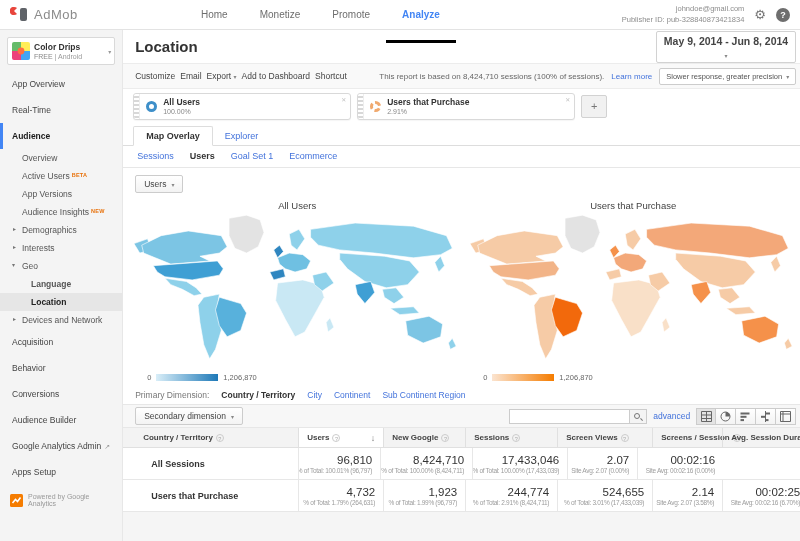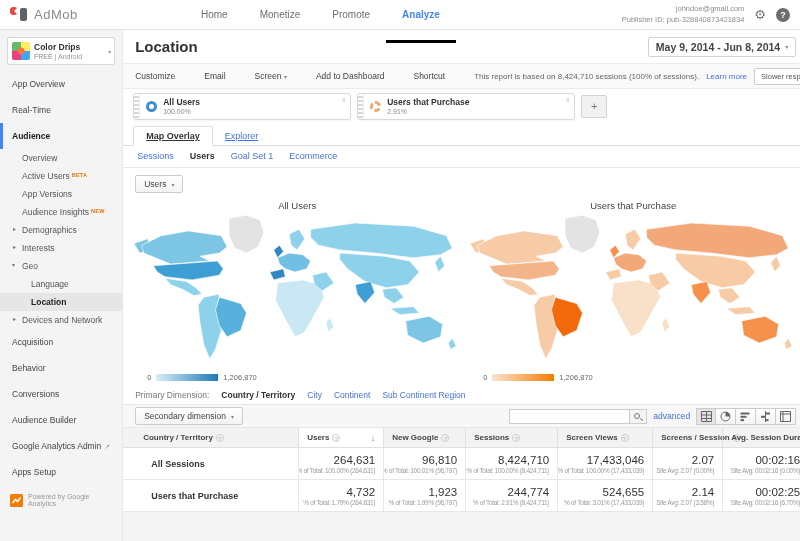--- a/index.html
+++ b/index.html
@@ -41,45 +41,45 @@
   .appsub { font-size:7px; color:#999; font-weight:normal; }
   .appsub .free { color:#888; }
   .appcaret { position:absolute; right:3px; top:50%; transform:translateY(-50%);
     font-size:6px; color:#999; }
   .snav { flex:1; }
   .si { font-size:8.5px; color:#555; cursor:pointer; position:relative; white-space:nowrap; }
   .s0 { padding:8px 12px; color:#444; }
   .s0.sec-active { font-weight:bold; color:#1a1a1a; border-left:3px solid #4285f4;
     padding-left:9px; }
   .s1 { padding:4px 12px 4px 22px; }
-  .s2 { padding:4px 12px 4px 31px; }
+  .s2 { padding:4px 12px 4px 31px;font-weight:bold; }
   .si.selected { background:#e6e6e6; font-weight:bold; color:#222; }
   .tri { position:absolute; left:13px; top:4px; font-size:6px; color:#777; }
   .tri.down { left:12px; }
   .badge { font-size:5.5px; font-weight:bold; color:#e8710a; margin-left:2px;
     vertical-align:2px; letter-spacing:.2px; }
   .ext { font-size:7px; color:#999; margin-left:3px; }
   .sfoot { display:flex; align-items:center; gap:5px; padding:8px 10px 42px 10px; }
   .ga-ico { width:13px; height:13px; flex:none; }
   .sfoot-label { font-size:7px; color:#999; }
 
   
   .main { width:685px; display:flex; flex-direction:column; background:#fff; }
 
   .titlebar { height:33px; display:flex; align-items:center; padding:0 12px; }
   .page-title { font-size:15px; font-weight:bold; color:#333; }
   .datebox { margin-left:auto; border:1px solid #d2d2d2; background:#fff;
     font-size:10.5px; font-weight:bold; color:#444; padding:3px 7px; cursor:pointer;
-    border-radius:2px; display:flex; align-items:center; gap:5px; }
+    border-radius:2px; display:flex; align-items:center; gap:5px;flex-direction:column; }
   .caret { font-size:6px; color:#888; }
 
   .toolbar { height:26px; background:#f9f9f9; border-top:1px solid #ececec;
     border-bottom:1px solid #ececec; display:flex; align-items:center;
     padding:0 12px; white-space:nowrap; }
-  .tool { font-size:8.5px; color:#444; margin-right:29px; cursor:pointer; }
+  .tool { font-size:8.5px; color:#444; margin-right:5px; cursor:pointer; }
   .tb-right { margin-left:auto; display:flex; align-items:center; gap:7px; }
   .report-info { font-size:8px; color:#666; }
   .learn { font-size:8px; color:#4272db; cursor:pointer; }
   .precision { border:1px solid #ccc; background:#fff; border-radius:2px;
     font-size:7.5px; color:#555; padding:3px 6px; display:flex; align-items:center;
     gap:4px; cursor:pointer; }
 
   .segments { height:34px; display:flex; align-items:center; padding:0 10px; gap:6px; }
   .segcard { width:218px; height:27px; border:1px solid #d9d9d9; border-radius:3px;
     background:#fff; display:flex; align-items:center; position:relative;
@@ -93,21 +93,21 @@
   .seg-name { font-size:8.5px; font-weight:bold; color:#333; line-height:1.3; }
   .seg-pct { font-size:7px; color:#888; font-weight:normal; }
   .seg-close { position:absolute; top:2px; right:4px; font-size:6px; color:#c2c2c2;
     cursor:pointer; }
   .addseg { width:26px; height:23px; border:1px solid #d2d2d2; background:#f1f1f1;
     border-radius:2px; font-size:11px; color:#777; text-align:center;
     line-height:21px; cursor:pointer; }
 
   .tabsbar { display:flex; align-items:flex-end; height:23px; padding:0 10px;
     border-bottom:1px solid #ddd; }
-  .tab { font-size:9px; padding:4px 12px; cursor:pointer;text-decoration:underline; }
+  .tab { font-size:9px; padding:4px 12px; cursor:pointer; }
   .tab.active { background:#fff; border:1px solid #ddd; border-bottom:1px solid #fff;
     margin-bottom:-1px; font-weight:bold; color:#333; border-radius:2px 2px 0 0; }
   .tab.link { color:#4272db; }
   .subtabs { display:flex; gap:16px; padding:5px 14px 6px; border-bottom:1px solid #e7e7e7; }
   .subtab { font-size:9px; color:#4272db; cursor:pointer; }
   .subtab.active { color:#333; font-weight:bold; }
 
   .metricrow { padding:5px 12px; }
   .btn { display:inline-flex; align-items:center; gap:5px; border:1px solid #ccc;
     background:linear-gradient(#fff,#f3f3f3); border-radius:2px; font-size:8.5px;
@@ -279,21 +279,21 @@
       <span class="page-title">Location</span>
       <span class="datebox">
         <span>May 9, 2014 - Jun 8, 2014</span>
         <span class="caret">▾</span>
       </span>
     </div>
 
     <div class="toolbar">
       <span class="tool">Customize</span>
       <span class="tool">Email</span>
-      <span class="tool"><span>Screen</span> <span class="caret">▾</span></span>
+      <span class="tool"><span>Export</span> <span class="caret">▾</span></span>
       <span class="tool">Add to Dashboard</span>
       <span class="tool">Shortcut</span>
       <span class="tb-right">
         <span class="report-info">This report is based on 8,424,710 sessions (100% of sessions).</span>
         <span class="learn">Learn more</span>
         <span class="precision">
           <span>Slower response, greater precision</span>
           <span class="caret">▾</span>
         </span>
       </span>
@@ -494,24 +494,20 @@
           </span>
         <span class="th c-asd">
             <span>Avg. Session Duration</span>
           </span>
       </div>
 
       <div class="tr">
         <span class="td c-dim">
             <span class="row-label">All Sessions</span>
           </span>
-        <span class="td c-u">
-            <span class="cell-main">264,631</span>
-            <span class="cell-sub">% of Total: 100.00% (264,631)</span>
-          </span>
         <span class="td c-nu">
             <span class="cell-main">96,810</span>
             <span class="cell-sub">% of Total: 100.01% (96,797)</span>
           </span>
         <span class="td c-s">
             <span class="cell-main">8,424,710</span>
             <span class="cell-sub">% of Total: 100.00% (8,424,711)</span>
           </span>
         <span class="td c-sv">
             <span class="cell-main">17,433,046</span>

